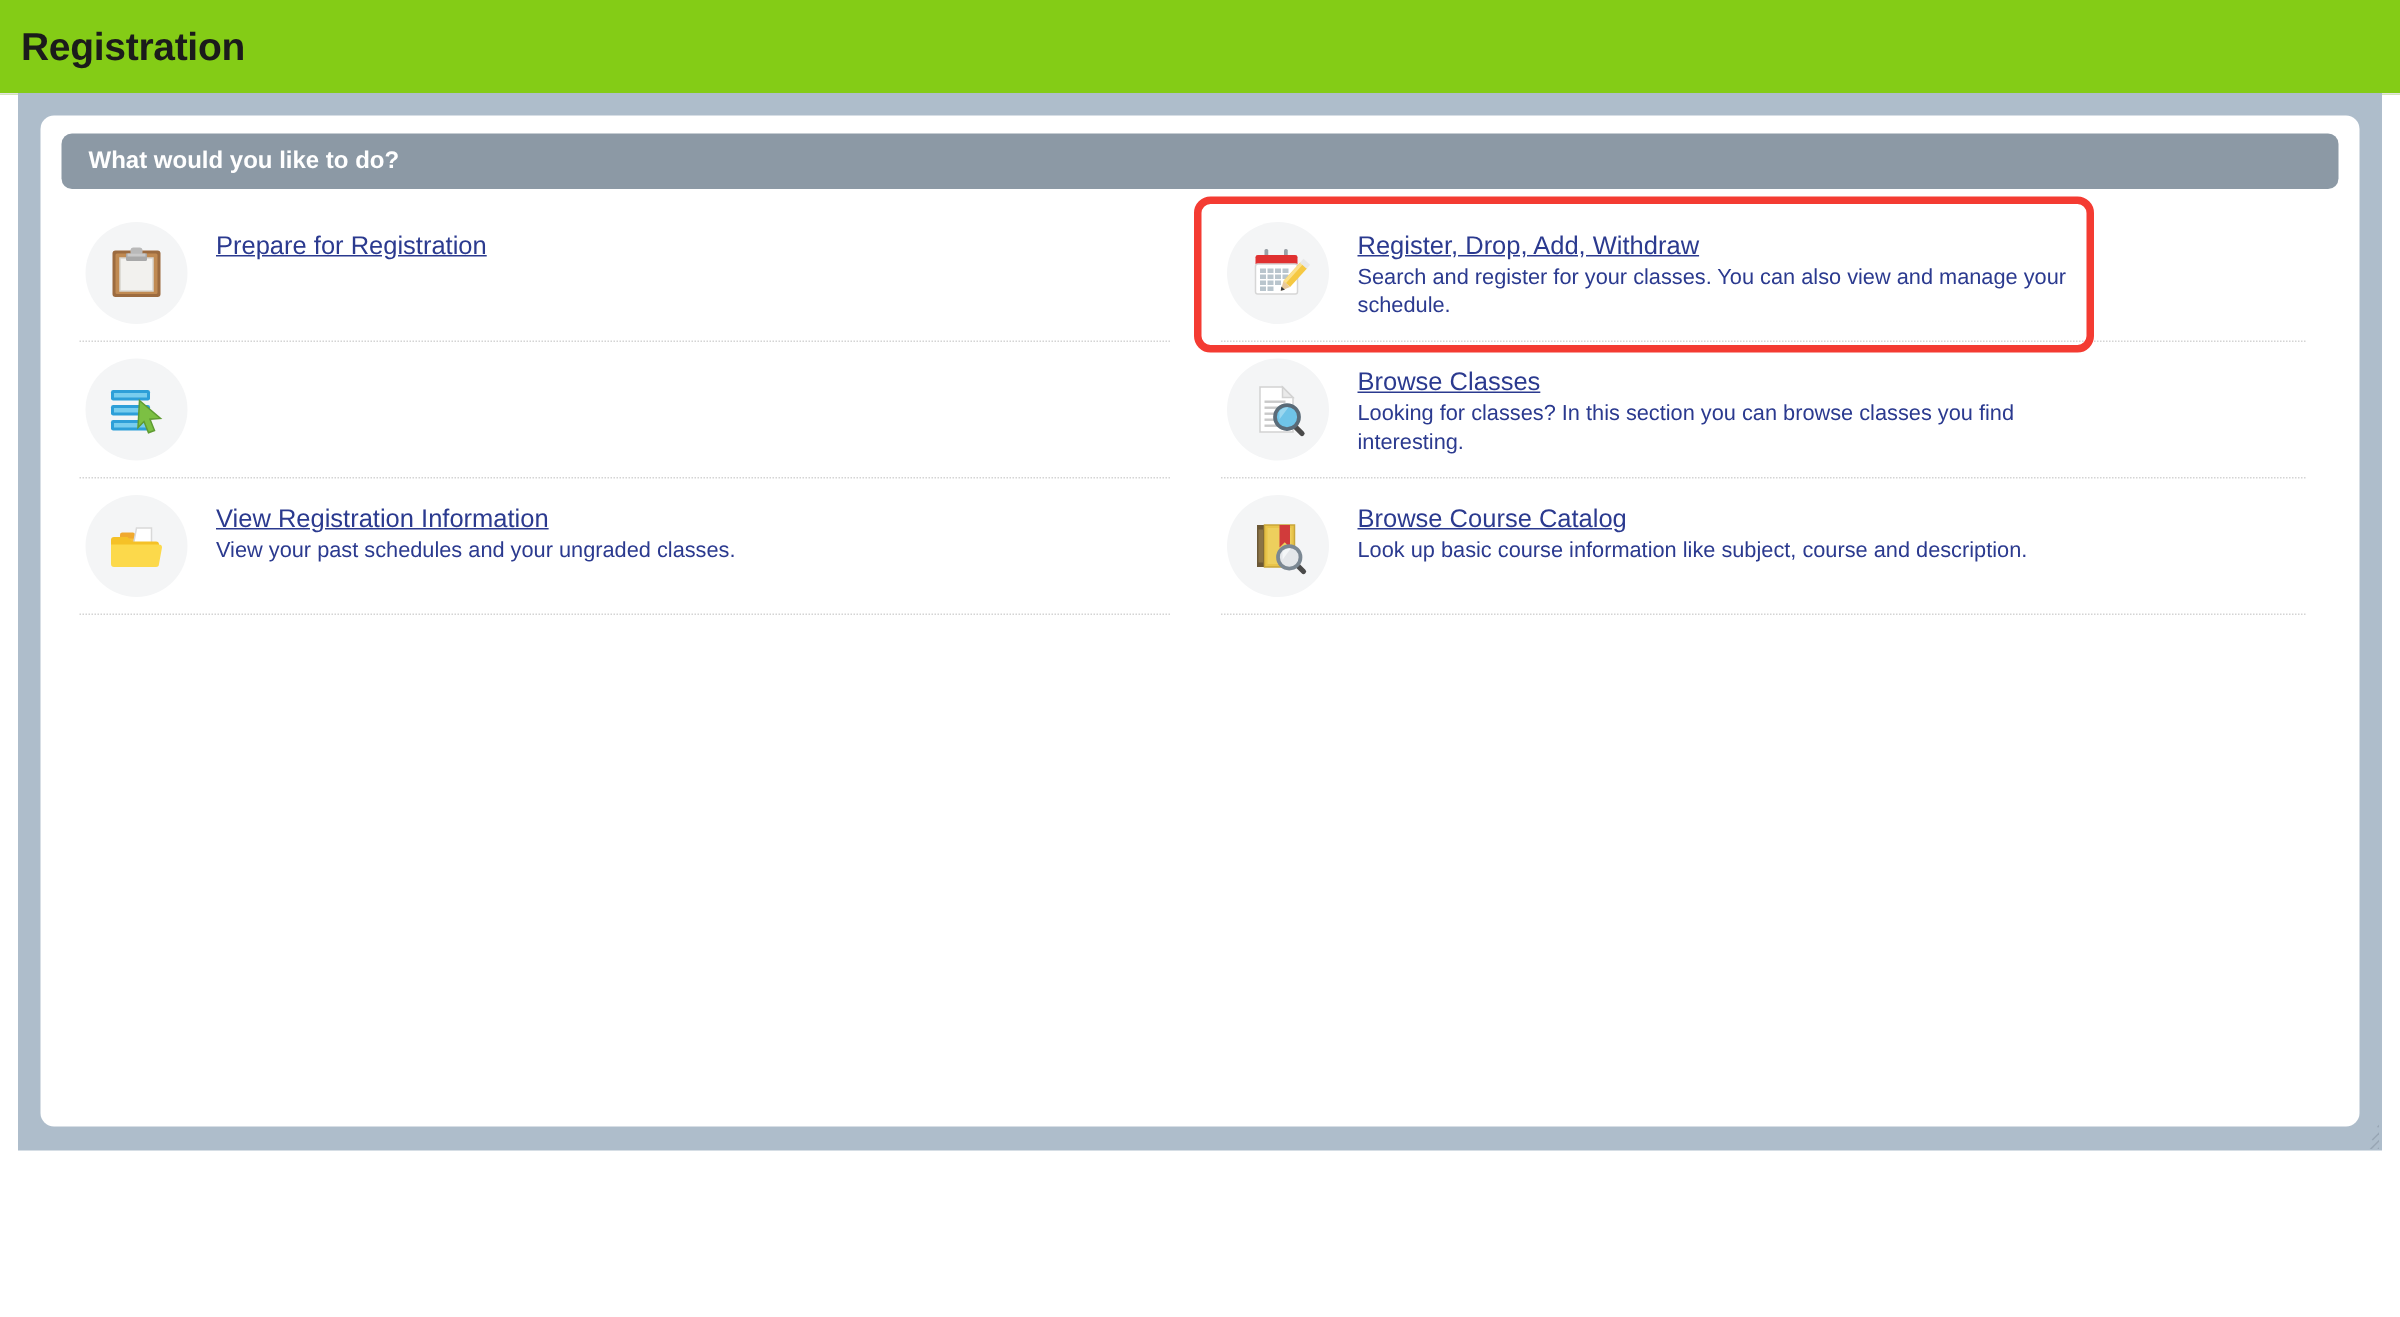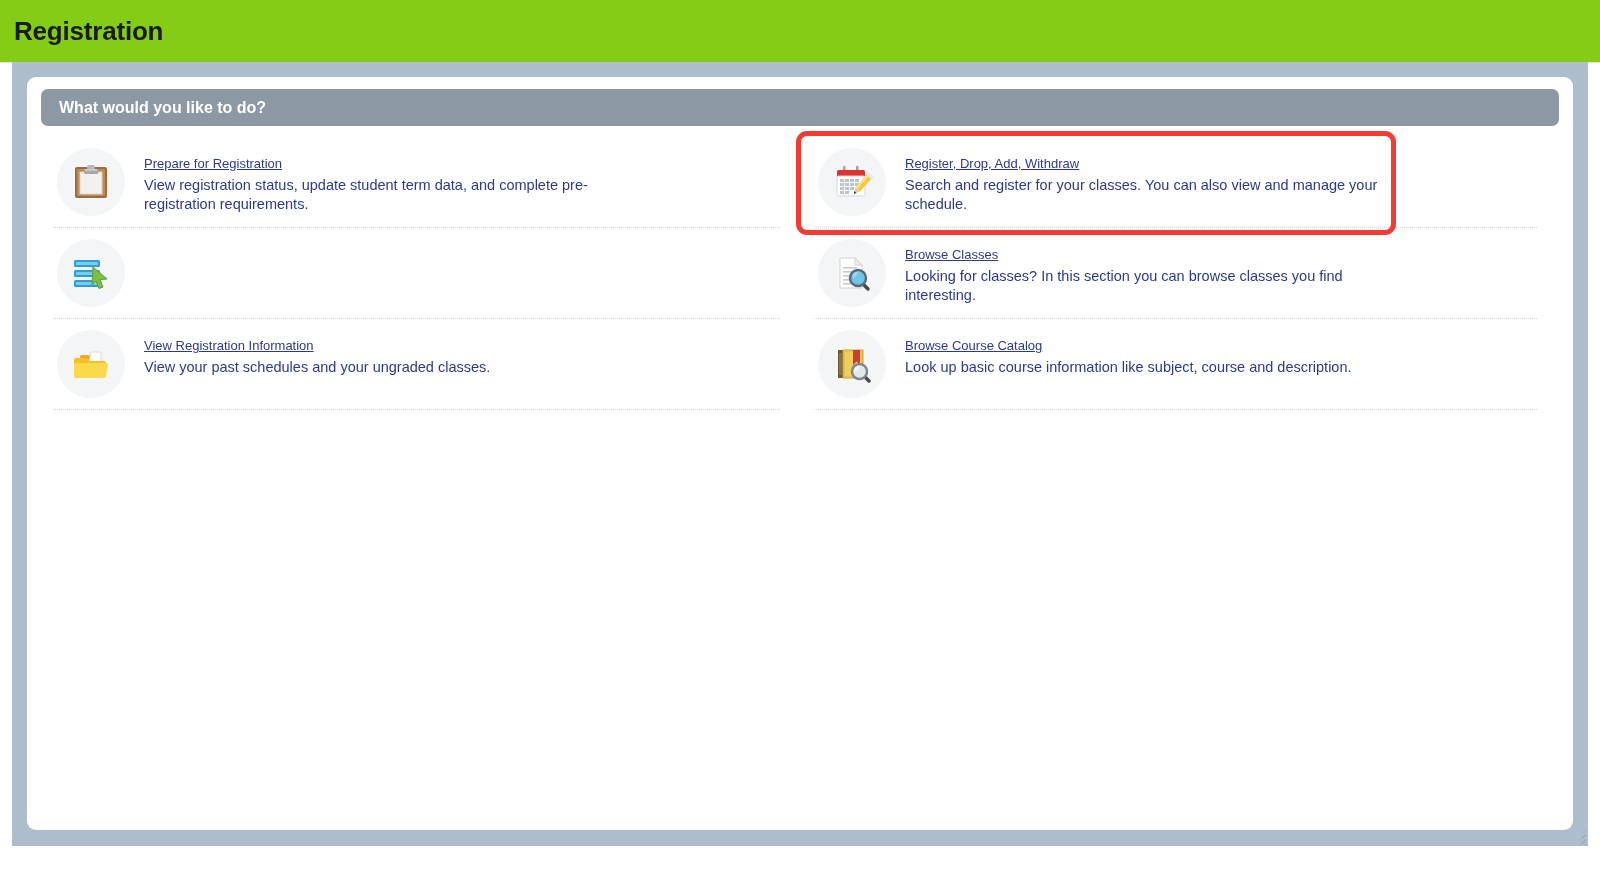--- a/index.html
+++ b/index.html
@@ -30,21 +30,21 @@
     color: #1b1b1b;
     letter-spacing: -0.2px;
   }
 
   
   .outer-frame {
     position: absolute;
     left: 12px;
     top: 62px;
     width: 1576px;
-    height: 784px;
+    height: 705px;
     background: #aebdcb;
     padding: 15px 15px 16px 15px;
   }
   .inner-panel {
     width: 100%;
     height: 100%;
     background: #ffffff;
     border-radius: 9px 9px 9px 9px;
     padding: 12px 14px 0 14px;
   }
@@ -96,21 +96,21 @@
     display: flex;
     align-items: center;
     justify-content: center;
     margin-right: 19px;
     margin-left: 4px;
   }
   .icon-wrap svg { display: block; }
 
   .card-body { flex: 1 1 auto; padding-top: 5px; }
   .card-title {
-    font-size: 13px;
+    font-size: 17px;
     color: #2b3a8f;
     text-decoration: underline;
     cursor: pointer;
     display: inline-block;
     line-height: 21px;
     text-align: center;
   }
   .card-desc {
     font-size: 14.5px;
     color: #2b3a8f;
@@ -181,21 +181,20 @@
               <rect x="8" y="9" width="28" height="27" rx="1" fill="#c08a52"></rect>
               <rect x="11" y="12" width="22" height="22" fill="#f2f1ee"></rect>
               <rect x="11" y="12" width="22" height="22" fill="none" stroke="#d8d5ce" stroke-width="1"></rect>
               <rect x="18" y="5" width="8" height="5" rx="2" fill="#b9b9b9"></rect>
               <path d="M15 9 h14 v4 a1 1 0 0 1 -1 1 h-12 a1 1 0 0 1 -1 -1 z" fill="#a8a8a8"></path>
               <rect x="16" y="9" width="12" height="2" fill="#c9c9c9"></rect>
             </svg>
           </div>
           <div class="card-body">
             <a class="card-title" href="#">Prepare for Registration</a>
-            <div class="card-desc">View registration status, update student term data, and complete pre-registration requirements.</div>
           </div>
         </div>
 
         <div class="card">
           <div class="icon-wrap">
             <svg width="44" height="44" viewBox="0 0 44 44">
               <rect x="5" y="9" width="26" height="7" rx="1.5" fill="#2d9fd8"></rect>
               <rect x="7" y="11" width="22" height="3" fill="#78cdee"></rect>
               <rect x="5" y="19" width="26" height="7" rx="1.5" fill="#2d9fd8"></rect>
               <rect x="7" y="21" width="22" height="3" fill="#78cdee"></rect>

